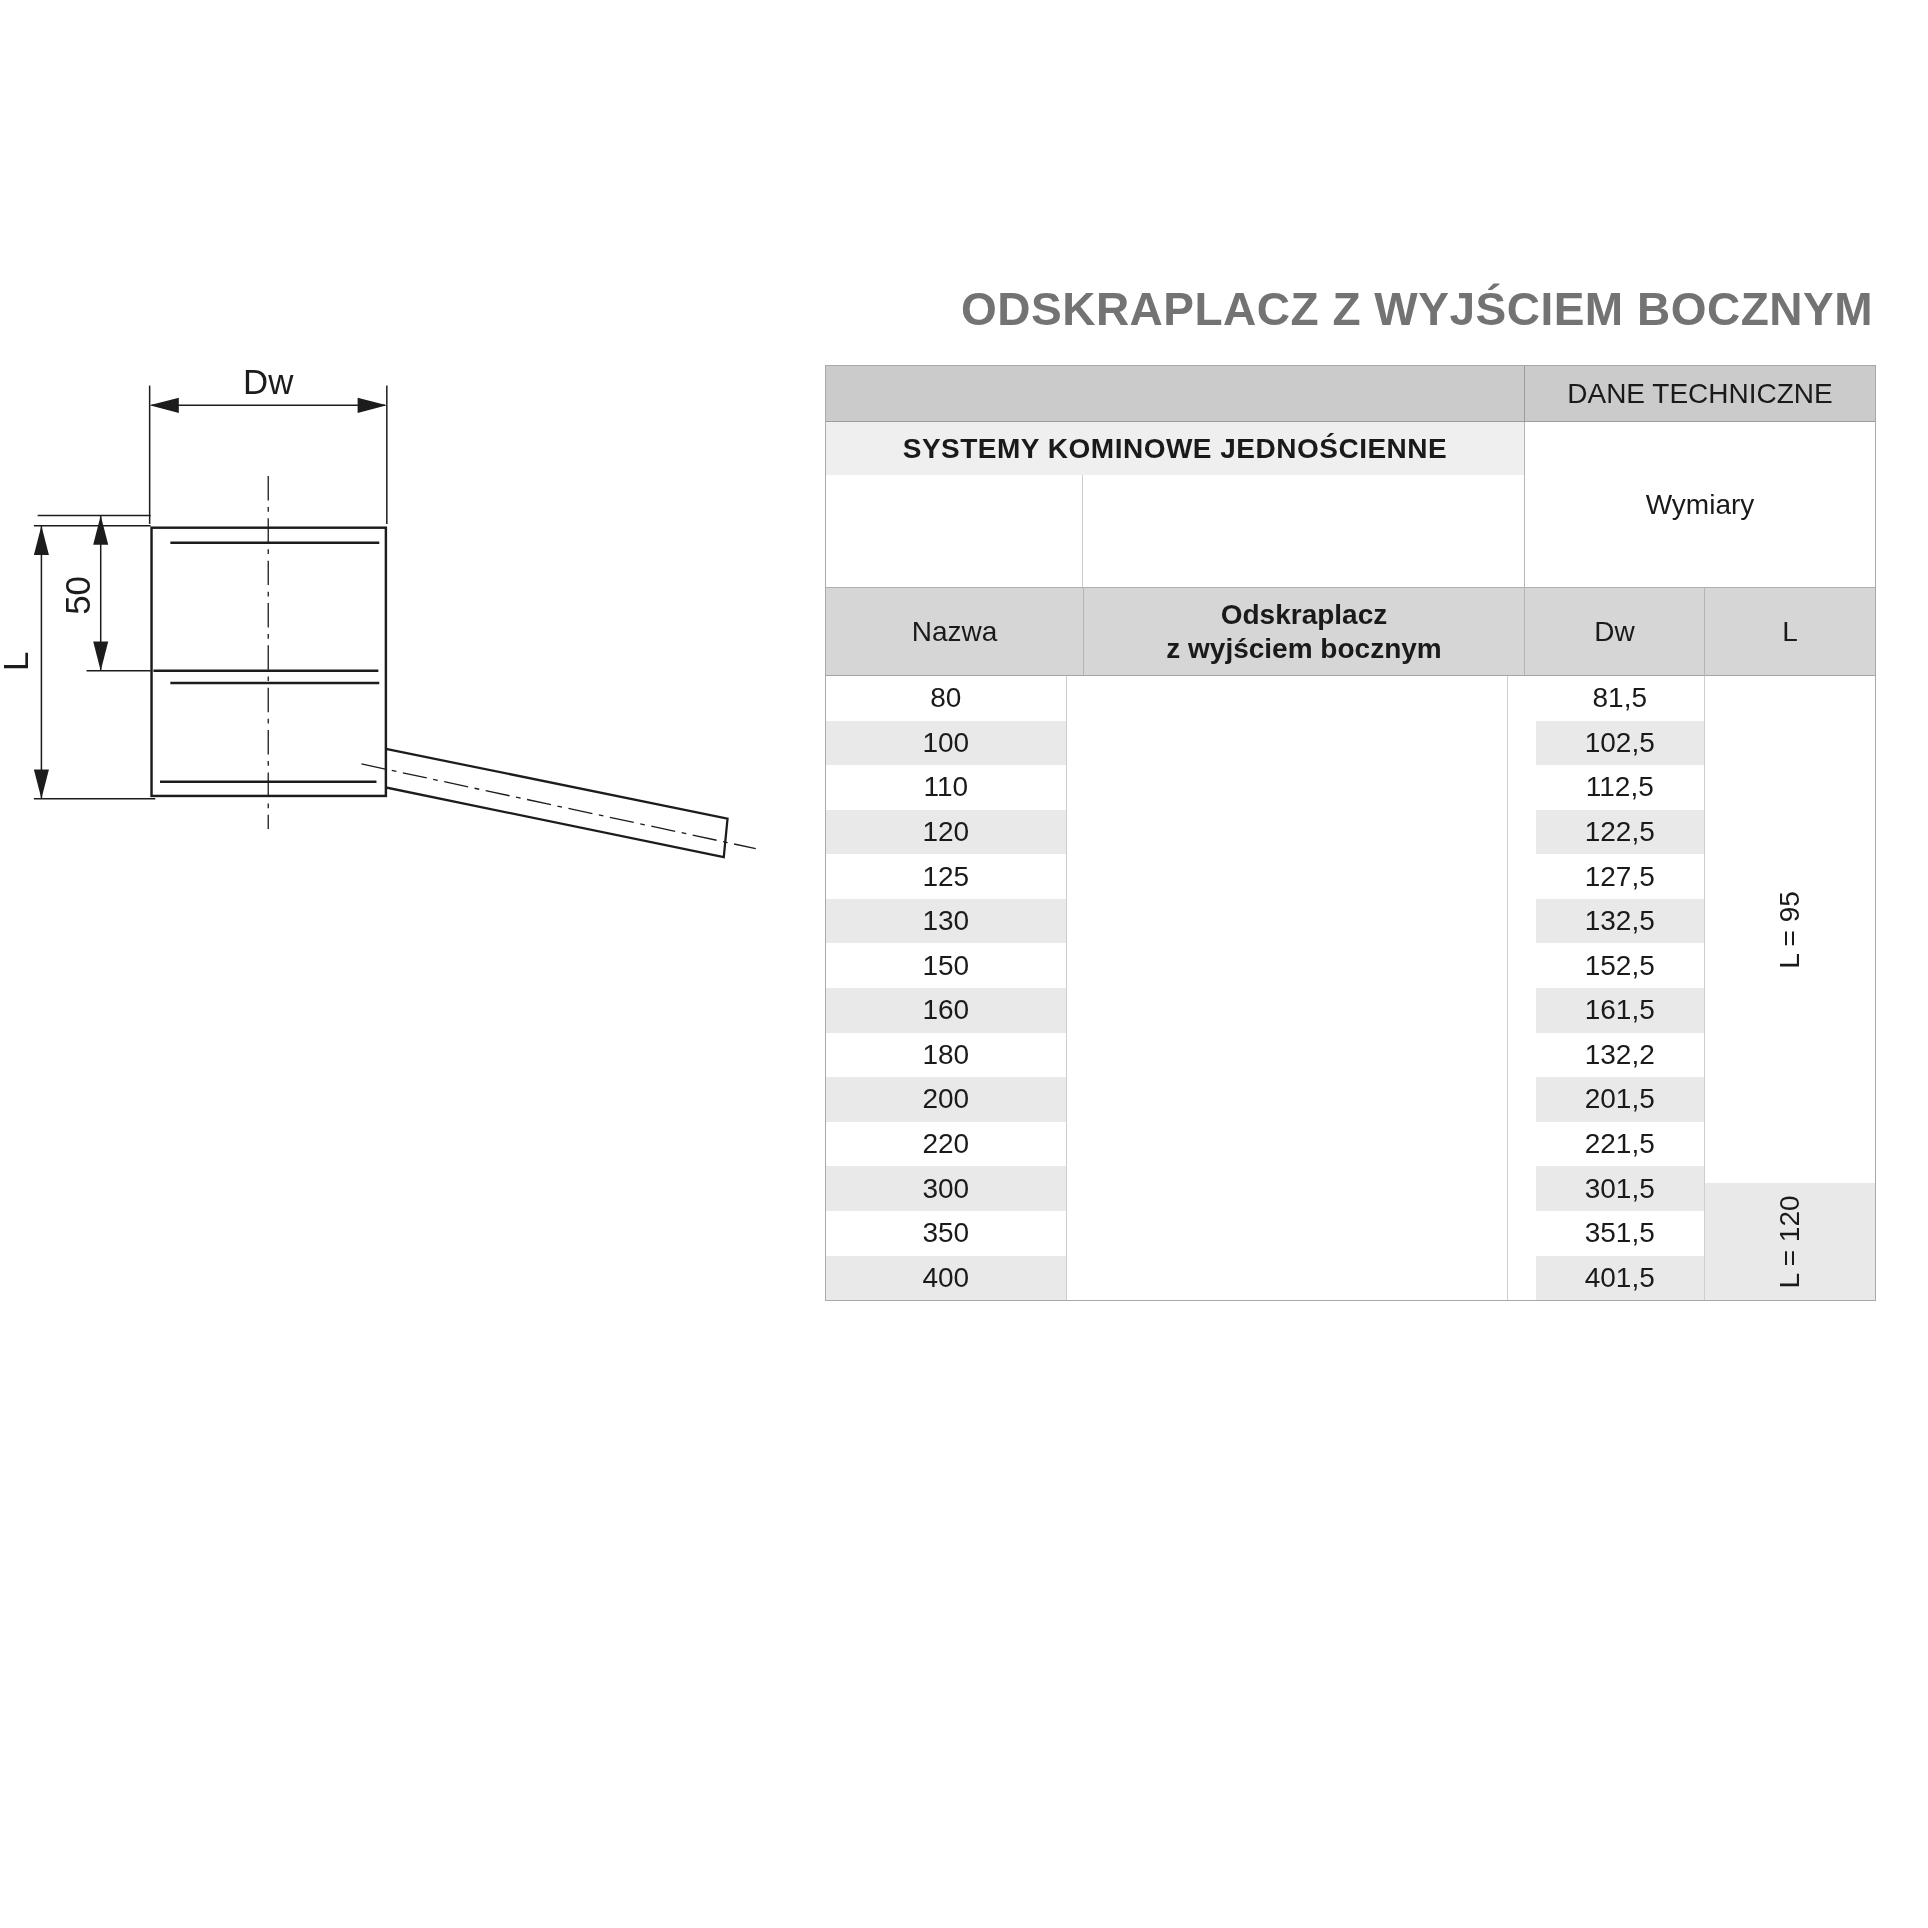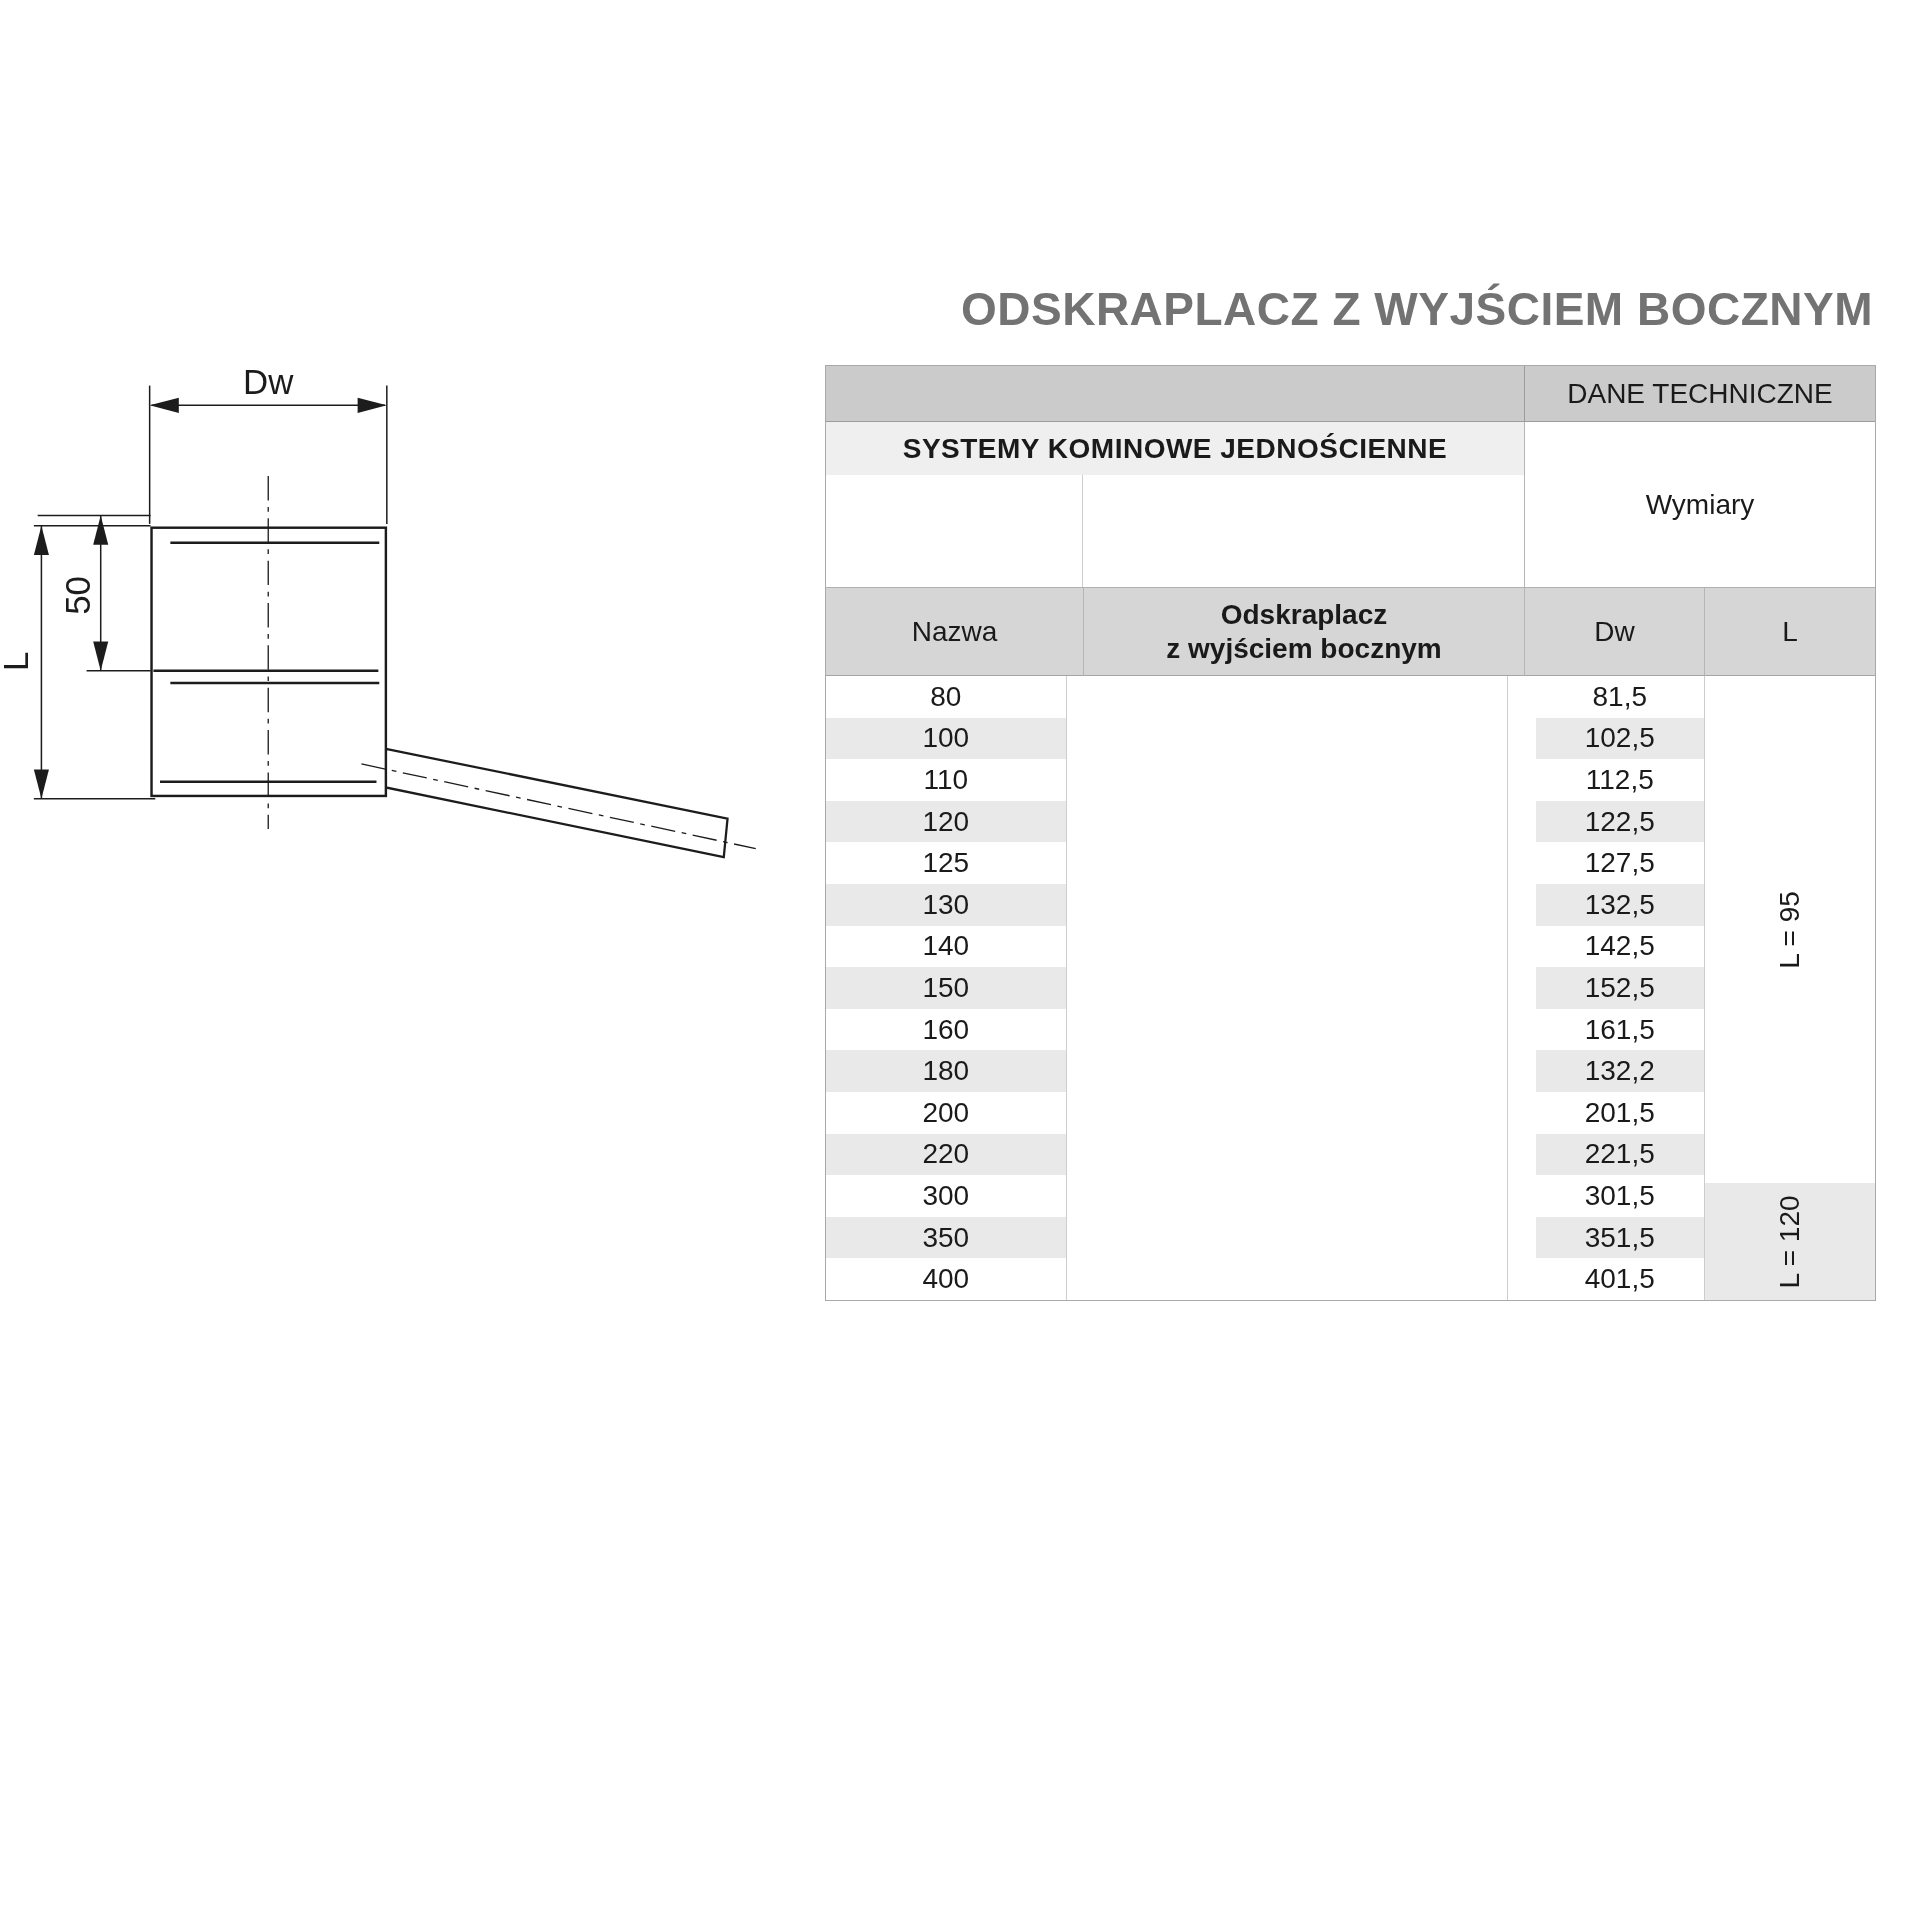--- a/index.html
+++ b/index.html
@@ -144,25 +144,20 @@
           <div class="c c-nazwa">125</div>
           <div class="c c-odskr"></div>
           <div class="c c-dw">127,5</div>
         </div>
       <div class="row">
           <div class="c c-nazwa">130</div>
           <div class="c c-odskr"></div>
           <div class="c c-dw">132,5</div>
         </div>
       <div class="row">
-          <div class="c c-nazwa">140</div>
-          <div class="c c-odskr"></div>
-          <div class="c c-dw">142,5</div>
-        </div>
-      <div class="row">
           <div class="c c-nazwa">150</div>
           <div class="c c-odskr"></div>
           <div class="c c-dw">152,5</div>
         </div>
       <div class="row">
           <div class="c c-nazwa">160</div>
           <div class="c c-odskr"></div>
           <div class="c c-dw">161,5</div>
         </div>
       <div class="row">

